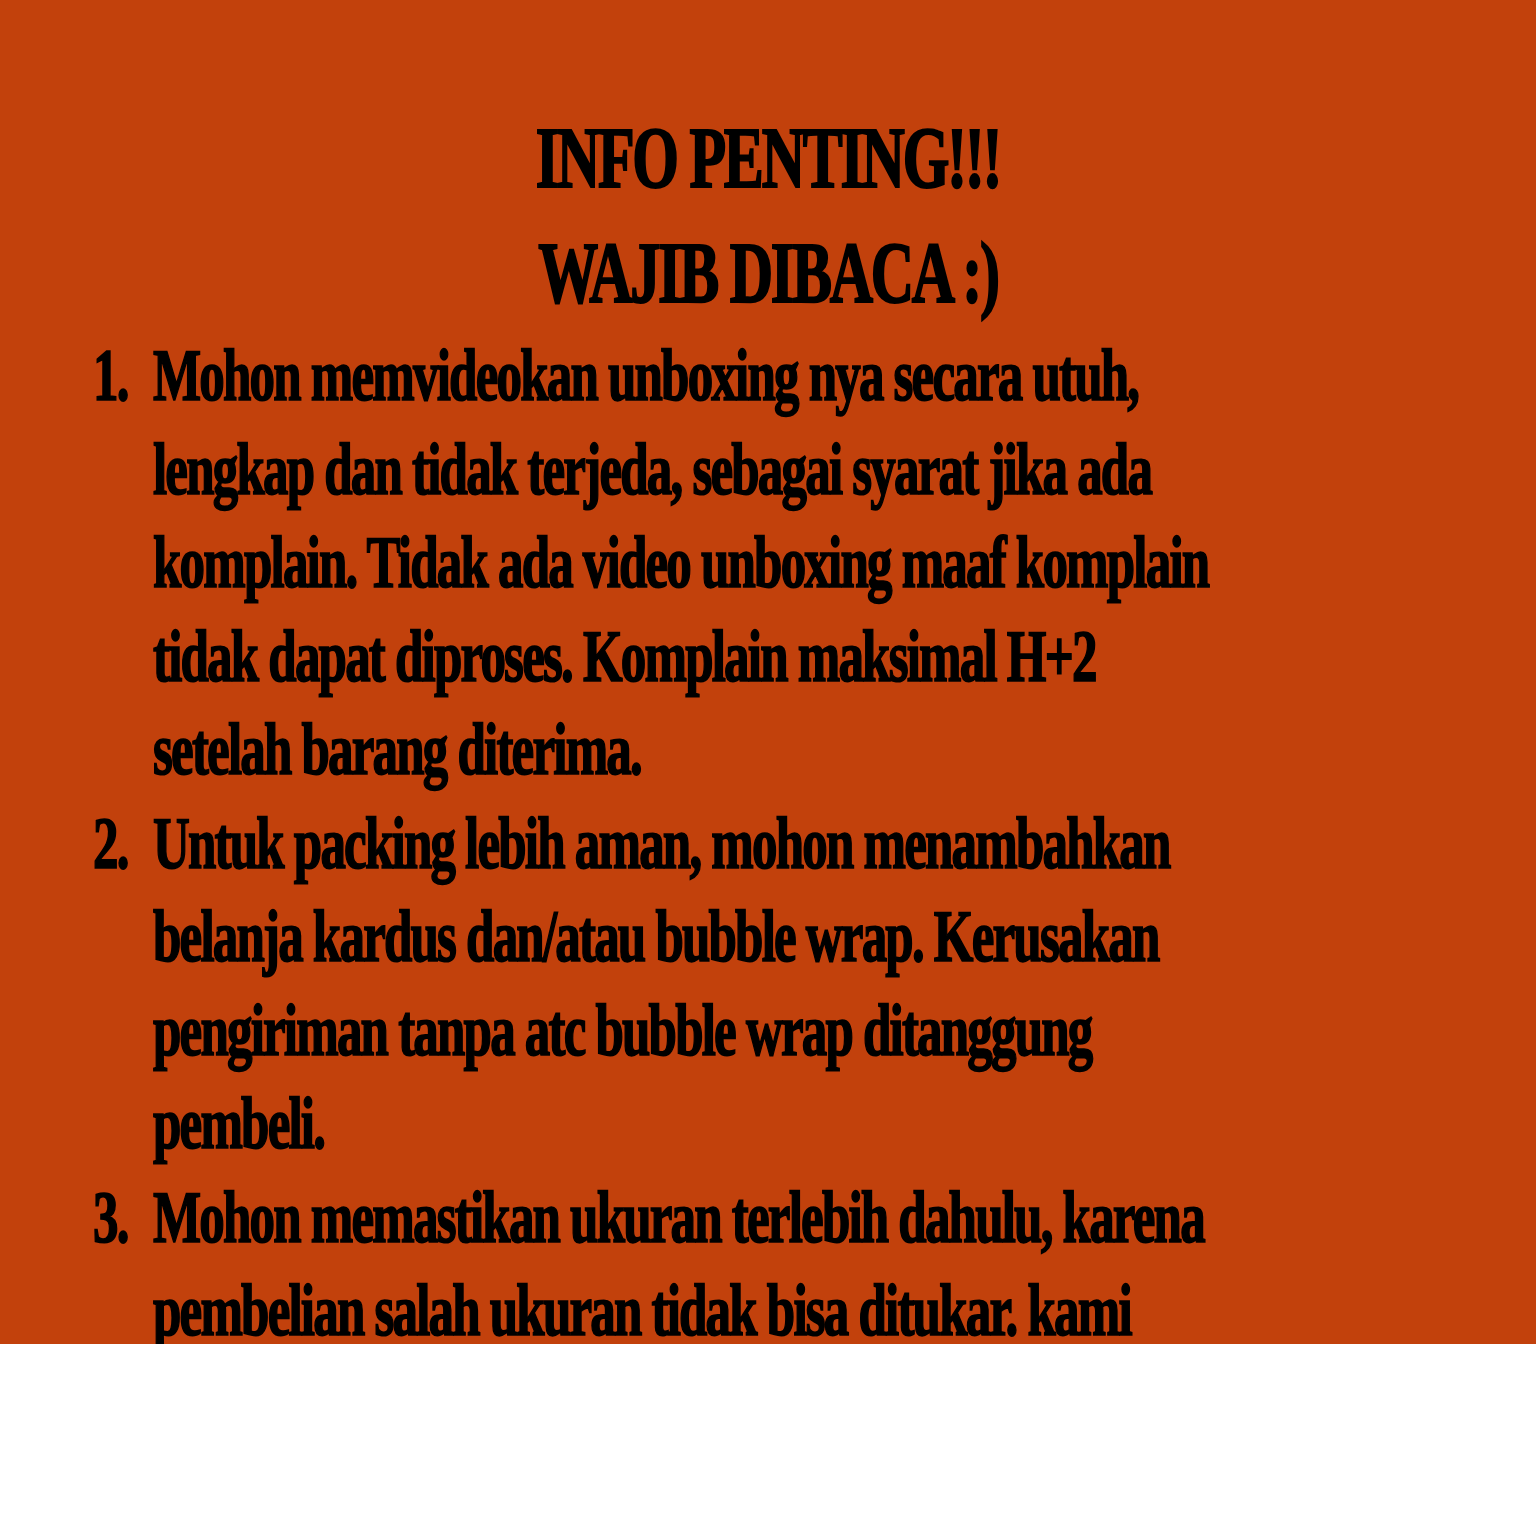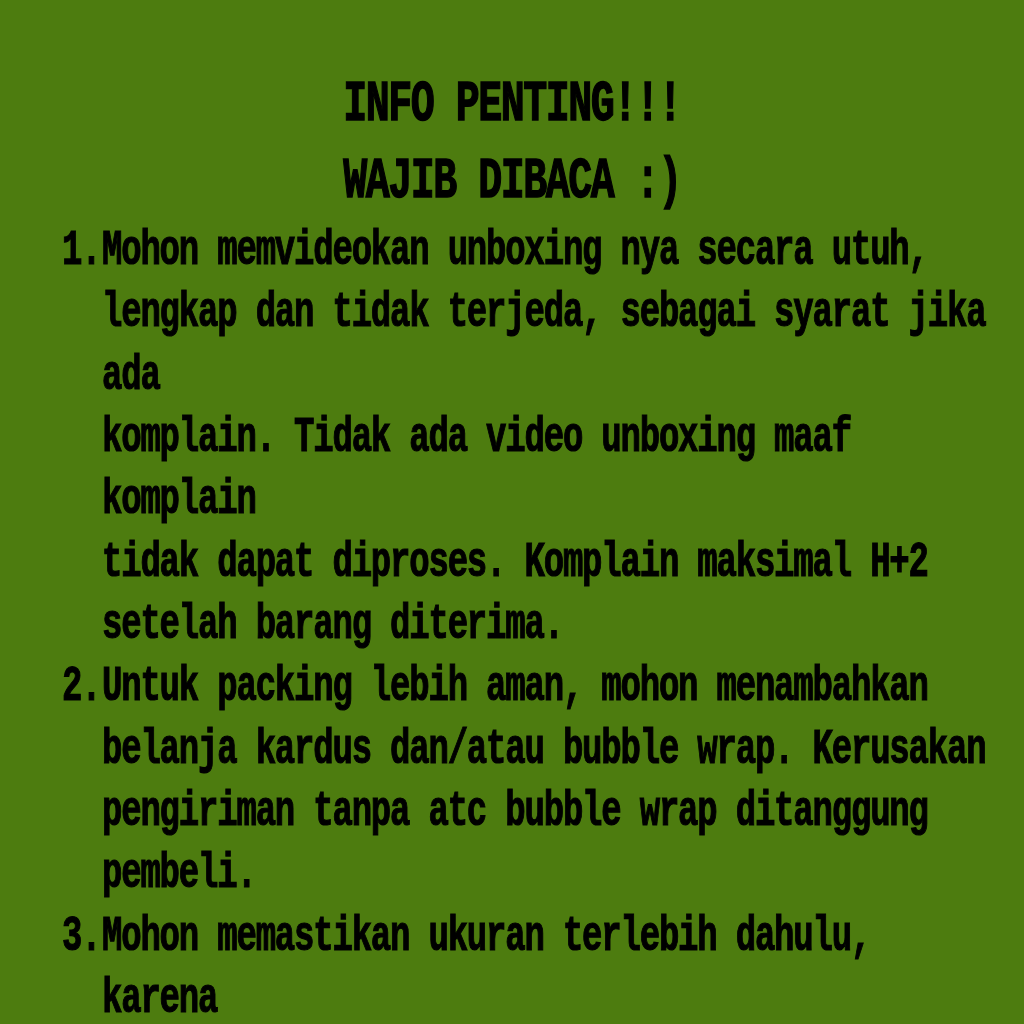--- a/index.html
+++ b/index.html
@@ -3,25 +3,25 @@
 <meta charset="utf-8">
 <style>
   html, body {
     margin: 0;
     padding: 0;
     background: #ffffff;
   }
   .poster {
     position: relative;
     width: 1024px;
-    height: 1024px;
-    background: #4d7c0f;
+    height: 896px;
+    background: #c2410c;
     color: #000000;
     overflow: hidden;
-    font-family: Liberation Mono, monospace;
+    font-family: Liberation Serif, serif;
     font-weight: bold;
   }
   
   .content {
     transform: scaleY(1.45);
     transform-origin: 512px 0;
     padding-top: 46px;
   }
   .title {
     text-align: center;

